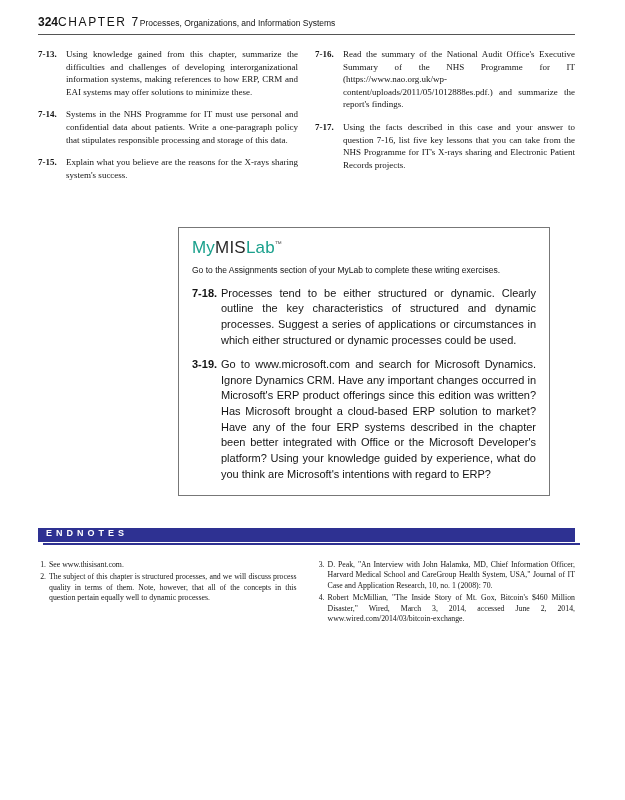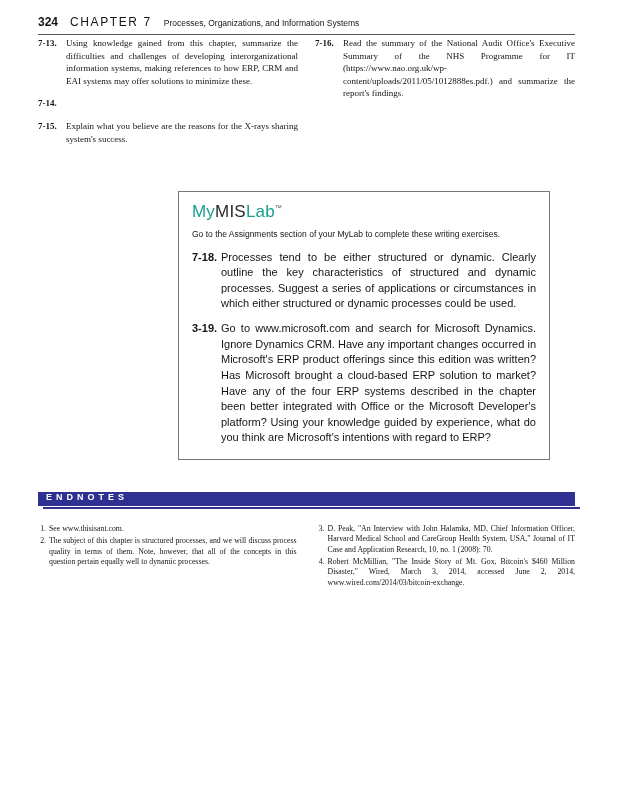--- a/index.html
+++ b/index.html
@@ -6,30 +6,30 @@
   html, body { background:#ffffff; }
   body {
     width:625px; height:800px; position:relative; overflow:hidden;
     font-family:"Liberation Serif", serif; color:#141414;
     -webkit-font-smoothing:antialiased;
   }
   .page { padding:15px 50px 0 38px; }
 
   
   .header {
-    display:flex; align-items:baseline; gap:12px;
+    display:flex; align-items:baseline; 
     padding-bottom:5px; border-bottom:1px solid #555;
     font-family:"Liberation Sans", sans-serif;
   }
   .pgnum { font-size:12px; font-weight:bold; }
   .chlabel { font-size:12px; font-weight:normal; letter-spacing:1.6px; }
   .chtitle { font-size:8.5px; }
 
   
-  .questions { display:flex; gap:17px; margin-top:2px; }
+  .questions { display:flex; gap:17px; margin-top:13px; }
   .qcol { flex:1; min-width:0; }
   .q { display:flex; margin-bottom:10px; font-size:9px; line-height:1.4; }
   .qnum { font-weight:bold; width:28px; flex:none; }
   .qtext { flex:1; text-align:justify; }
 
   
   .mybox {
     width:372px; margin-left:140px; margin-top:36px;
     border:1px solid #777; padding:10px 13px 13px 13px;
     font-family:"Liberation Sans", sans-serif;
@@ -79,30 +79,35 @@
   </header>
 
   <section class="questions">
     <div class="qcol">
       <div class="q">
         <span class="qnum">7-13.</span>
         <span class="qtext"><span>Using knowledge gained from this chapter, summarize the difficulties and challenges of developing interorganizational information systems, making references to how ERP, CRM and EAI systems may offer solutions to minimize these.</span></span>
       </div>
       <div class="q">
         <span class="qnum">7-14.</span>
+        <span class="qtext"><span>Systems in the NHS Programme for IT must use personal and confidential data about patients. Write a one-paragraph policy that stipulates responsible processing and storage of this data.</span></span>
       </div>
       <div class="q">
         <span class="qnum">7-15.</span>
         <span class="qtext"><span>Explain what you believe are the reasons for the X-rays sharing system's success.</span></span>
       </div>
     </div>
     <div class="qcol">
       <div class="q">
         <span class="qnum">7-16.</span>
         <span class="qtext"><span>Read the summary of the National Audit Office's Executive Summary of the NHS Programme for IT (</span><span class="it">https://www.nao.org.uk/wp-content/uploads/2011/05/1012888es.pdf</span><span>.) and summarize the report's findings.</span></span>
+      </div>
+      <div class="q">
+        <span class="qnum">7-17.</span>
+        <span class="qtext"><span>Using the facts described in this case and your answer to question 7-16, list five key lessons that you can take from the NHS Programme for IT's X-rays sharing and Electronic Patient Records projects.</span></span>
       </div>
     </div>
   </section>
 
   <aside class="mybox">
     <div class="mylogo">
       <span class="my">My</span><span class="mis">MIS</span><span class="lab">Lab</span><span class="tm">™</span>
     </div>
     <p class="myintro">Go to the Assignments section of your MyLab to complete these writing exercises.</p>
     <div class="myitem">

